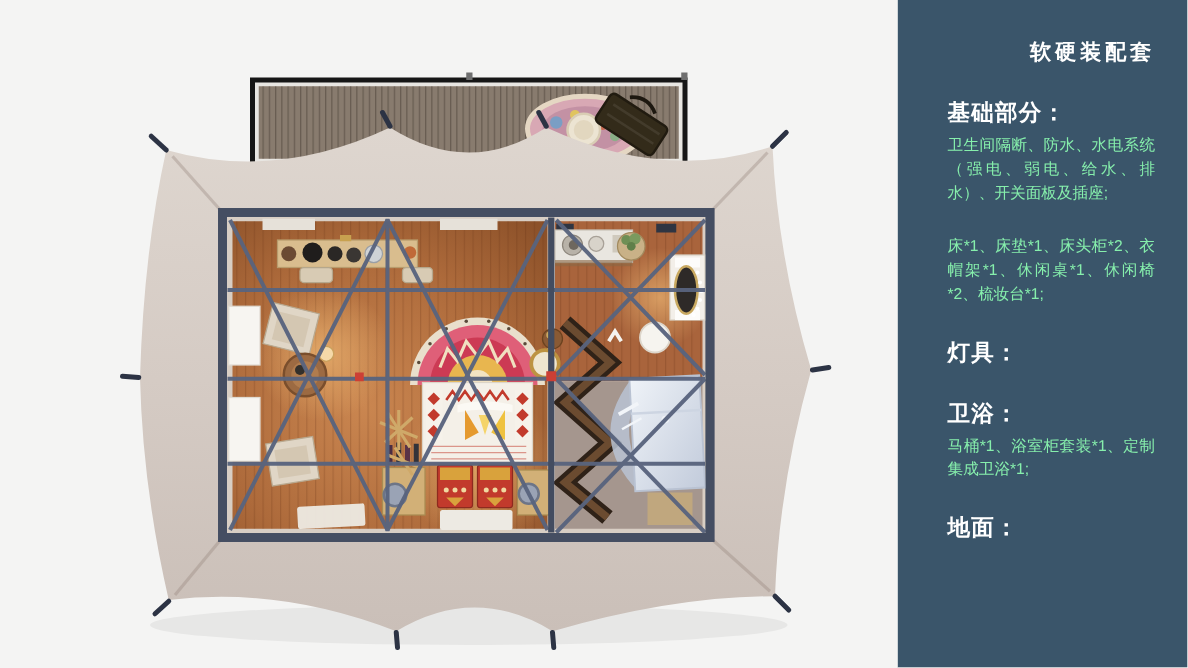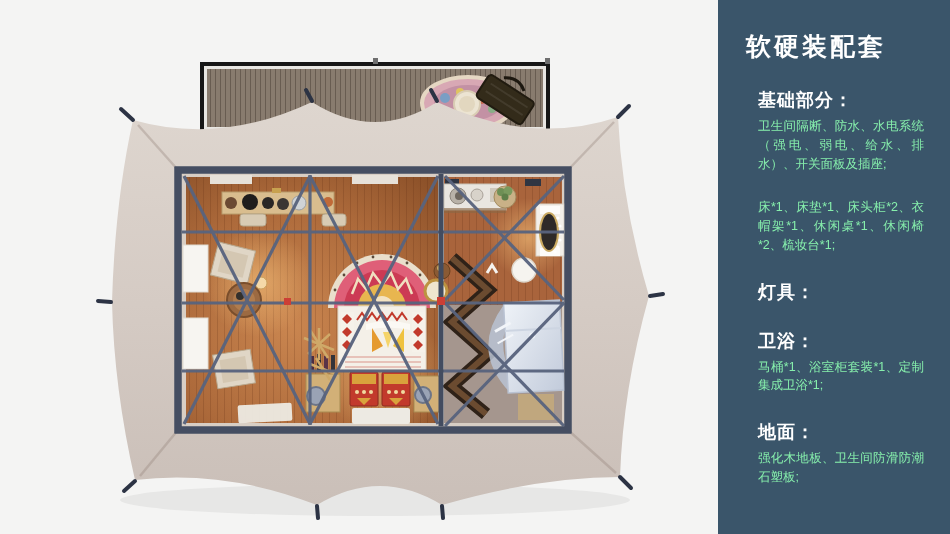--- a/index.html
+++ b/index.html
@@ -3,21 +3,21 @@
 <meta charset="utf-8">
 <style>
   html,body{margin:0;padding:0;}
   body{width:950px;height:534px;overflow:hidden;background:#f4f4f3;
        font-family:"Liberation Sans","DejaVu Sans",sans-serif;}
   .app{display:flex;width:950px;height:534px;}
   .plan-area{width:718px;height:534px;background:#f4f4f3;position:relative;}
   .plan-area svg{display:block;}
   .sidebar{width:232px;height:534px;box-sizing:border-box;background:#3a556a;color:#fff;
            padding:24px 26px 12px 40px;}
-  .title{font-size:25px;font-weight:bold;letter-spacing:3px;text-align:left;
+  .title{font-size:17px;font-weight:bold;letter-spacing:3px;text-align:right;
          margin:6px 0 4px -12px;white-space:nowrap;}
   .sec{margin-top:25px;}
   .sec h2{font-size:18px;font-weight:bold;margin:0 0 5px 0;letter-spacing:1px;}
   .sec p{font-size:12.5px;line-height:1.5;margin:0;text-align:justify;color:#86efac;}
 </style>
 </head>
 <body>
 
 <div class="app">
   <div class="plan-area">
@@ -328,16 +328,15 @@
       <h2>灯具：</h2>
     </section>
 
     <section class="sec">
       <h2>卫浴：</h2>
       <p>马桶*1、浴室柜套装*1、定制集成卫浴*1;</p>
     </section>
 
     <section class="sec">
       <h2>地面：</h2>
-      <p>强化木地板、卫生间防滑防潮石塑板;</p>
     </section>
   </aside>
 </div>
 
 </body></html>

